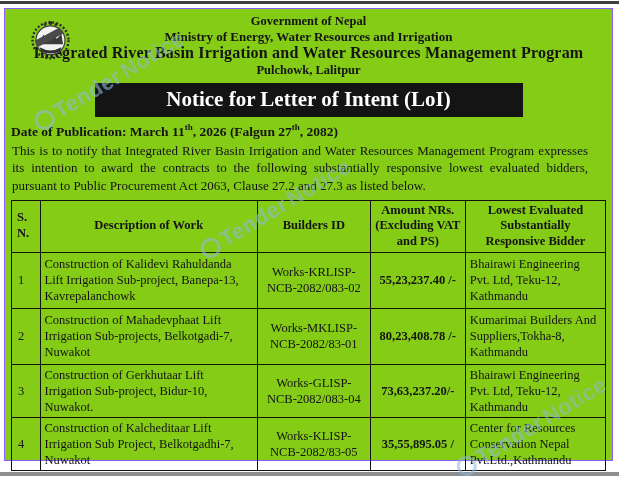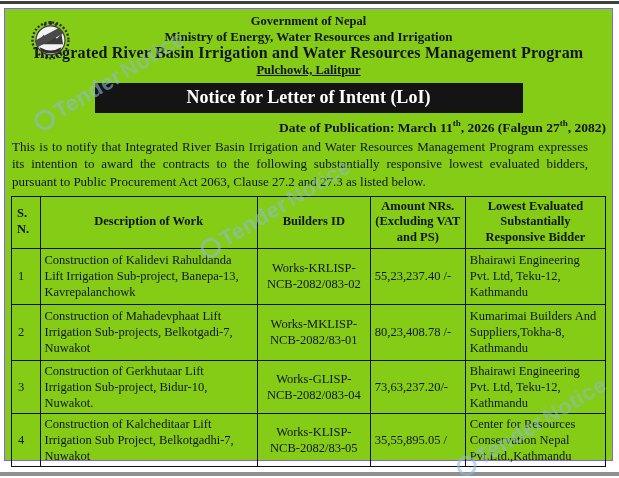--- a/index.html
+++ b/index.html
@@ -14,48 +14,48 @@
     position:absolute;left:4px;top:8px;width:595px;height:449px;
     border:1px solid #8b5cf6;background:#84cc16;padding:2px 6px 0 6px;
   }
 
   
   .hdr{text-align:center;line-height:1.18;position:relative;}
   .hdr .l1{font-weight:bold;font-size:12.5px;margin-top:3px;}
   .hdr .l2{font-weight:bold;font-size:13px;}
   .hdr .l3{font-weight:bold;font-size:16.5px;}
   .hdr .l4{font-weight:bold;font-size:16px;letter-spacing:.2px;}
-  .hdr .l5{font-weight:bold;font-size:12.5px;text-decoration:underline;}
+  .hdr .l5{font-weight:bold;font-size:12.5px;}
   .emblem{position:absolute;left:16px;top:2px;width:47px;height:47px;}
 
   
   .banner{
     width:428px;margin:5px auto 0 auto;background:#141414;color:#ffffff;
-    text-align:center;font-weight:bold;font-size:18px;padding:4px 0 5px 0;
+    text-align:center;font-weight:bold;font-size:21px;padding:4px 0 5px 0;
   }
 
-  .pubdate{text-align:right;font-weight:bold;font-size:13.5px;margin-top:5px;}
+  .pubdate{text-align:left;font-weight:bold;font-size:13.5px;margin-top:5px;}
   .pubdate sup{font-size:9px;}
 
   .intro{font-size:13px;line-height:1.32;margin:3px 18px 0 1px;text-align:justify;}
 
   
   table{border-collapse:collapse;width:100%;margin-top:6px;table-layout:fixed;}
   th,td{border:1.6px solid #101010;font-size:12.5px;overflow:hidden;}
   th{font-weight:bold;text-align:center;line-height:1.25;padding:2px 2px;}
   td{padding:2px 4px;line-height:1.28;vertical-align:middle;}
   .pre{white-space:pre-line;}
   .c-sn{width:4.8%;}
   .c-work{width:36.6%;}
   .c-contract{width:19%;}
   .c-amount{width:16%;}
   .c-bidder{width:23.6%;}
   td.sn{text-align:left;padding-left:6px;}
   td.contract{text-align:center;}
-  td.amount{}
+  td.amount{text-align:center;font-weight:bold;}
   tr.r1 td{height:51px;}
   tr.r2 td{height:51px;}
   tr.r3 td{height:38px;}
   tr.r4 td{height:44px;}
   th.h{height:42px;}
   th.sn-h{text-align:left;padding-left:5px;}
 
   
   .wm{
     position:absolute;display:flex;align-items:center;gap:3px;

